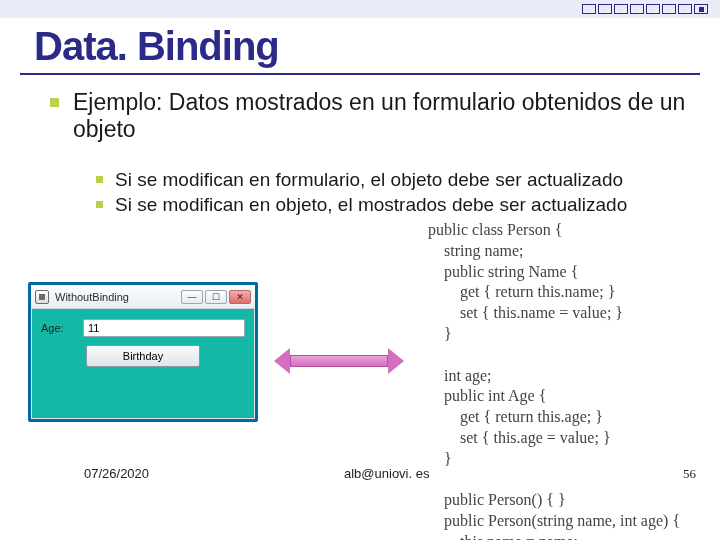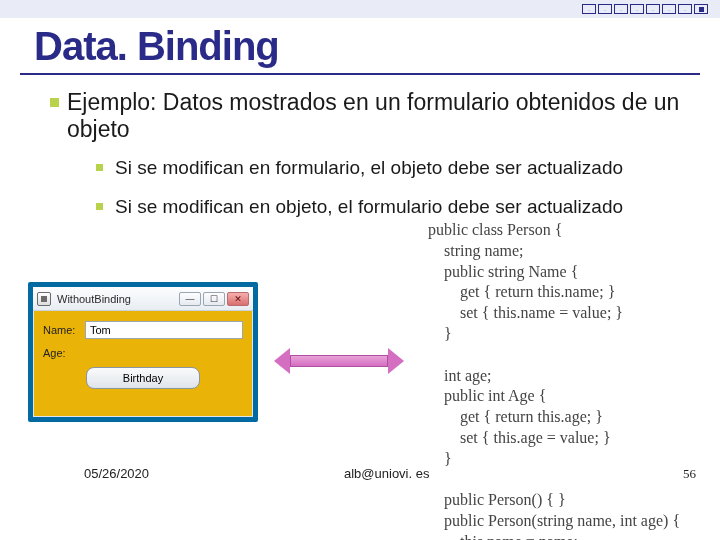--- a/index.html
+++ b/index.html
@@ -8,37 +8,37 @@
   .header-band { width: 100%; height: 18px; background: #e9ebf7; }
   .nav-boxes { position: absolute; top: 4px; right: 12px; display: flex; gap: 2px; }
   .nb-group { display: flex; gap: 2px; }
   .nb { width: 14px; height: 10px; border: 1px solid #2a2a88; display: inline-flex; align-items: center; justify-content: center; font-size: 6px; color: #2a2a88; line-height: 1; }
   .nb.stop::after { content: ""; width: 5px; height: 5px; background: #2a2a88; display: block; }
   .title { font-size: 40px; color: #2a2a88; padding: 6px 34px 0; font-family: Verdana, sans-serif; letter-spacing: -1px; }
   .rule { height: 2px; background: #2a2a88; margin: 4px 20px 0 20px; }
   .body { padding: 14px 28px 0 50px; color: #1a1a1a; font-family: Verdana, sans-serif; }
   .bul { width: 9px; height: 9px; background: #b9d24b; display: inline-block; flex: 0 0 9px; margin-top: 9px; }
   .bul.sm { width: 7px; height: 7px; flex: 0 0 7px; margin-top: 7px; }
-  .l1 { display: flex; gap: 8px; font-size: 23px; line-height: 1.18; }
-  .sub { margin-top: 14px; padding-left: 46px; display: flex; flex-direction: column; gap: 16px; }
+  .l1 { display: flex; gap: 14px; font-size: 23px; line-height: 1.18; }
+  .sub { margin-top: 26px; padding-left: 46px; display: flex; flex-direction: column; gap: 2px; }
   .l2 { display: flex; gap: 12px; font-size: 19px; line-height: 1.18; }
   .figures { position: absolute; top: 270px; left: 0; width: 720px; height: 200px; }
-  .win { position: absolute; left: 28px; top: 12px; width: 230px; height: 140px; border: 5px solid #0369a1; border-radius: 2px; background: #eab308; box-shadow: 0 0 0 1px #dfe6ee inset; font-family: "Segoe UI", sans-serif; }
+  .win { position: absolute; left: 28px; top: 12px; width: 230px; height: 140px; border: 3px solid #0369a1; border-radius: 2px; background: #14b8a6; box-shadow: 0 0 0 1px #dfe6ee inset; font-family: "Segoe UI", sans-serif; }
   .titlebar { height: 24px; background: linear-gradient(#fdfdfe,#e8edf3); border-bottom: 1px solid #c9d3dd; display: flex; align-items: center; padding: 0 4px; font-size: 11px; color: #2b2b2b; }
   .titlebar .ico { width: 14px; height: 14px; border: 1px solid #6b6b6b; border-radius: 2px; margin-right: 6px; background: linear-gradient(#fff,#ddd); position: relative; }
   .titlebar .ico::after { content: ""; position: absolute; left: 3px; top: 3px; width: 6px; height: 6px; background: #6b6b6b; }
   .winbtns { margin-left: auto; display: flex; gap: 2px; }
   .wb { width: 22px; height: 14px; border: 1px solid #9aa6b2; border-radius: 2px; background: linear-gradient(#fdfdfe,#e6ebf1); font-size: 9px; display: flex; align-items: center; justify-content: center; color: #333; }
   .wb.close { background: linear-gradient(#f7aeae,#d96e6e); color: #5a0e0e; border-color: #b96c6c; }
   .form { padding: 10px 10px 6px; font-size: 11px; color: #222; }
   .row { display: flex; align-items: center; margin-bottom: 8px; }
   .row label { width: 42px; }
   .row input { flex: 1; height: 18px; border: 1px solid #9aa6b2; background: #fff; font-size: 11px; padding: 0 4px; }
   .btnrow { display: flex; justify-content: center; margin-top: 2px; }
-  .btn { height: 22px; padding: 0 36px; border: 1px solid #8a96a2; border-radius: 8px; background: linear-gradient(#fafbfc,#dfe4ea); font-size: 11px; }
+  .btn { height: 22px; padding: 0 36px; border: 1px solid #8a96a2; border-radius: 2px; background: linear-gradient(#fafbfc,#dfe4ea); font-size: 11px; }
   .arrow { position: absolute; left: 274px; top: 78px; width: 130px; height: 26px; }
   .arrow .shaft { position: absolute; left: 16px; right: 16px; top: 7px; height: 12px; background: linear-gradient(#e9a2d8,#d36ec1); border: 1px solid #b24fa0; }
   .arrow .head { position: absolute; width: 0; height: 0; border-top: 13px solid transparent; border-bottom: 13px solid transparent; top: 0; }
   .arrow .head.l { left: 0; border-right: 16px solid #d36ec1; }
   .arrow .head.r { right: 0; border-left: 16px solid #d36ec1; }
   .code { position: absolute; left: 428px; top: -50px; width: 246px; font-family: Liberation Serif, serif; font-size: 16px; line-height: 1.3; color: #444; white-space: pre; filter: blur(0.3px); }
   .footer { position: absolute; bottom: 14px; left: 0; width: 720px; display: flex; font-size: 13px; font-family: Verdana, sans-serif; color: #222; }
   .footer .date { position: absolute; left: 84px; }
   .footer .mail { position: absolute; left: 344px; }
   .footer .num { position: absolute; right: 24px; font-family: Liberation Serif, serif; }
@@ -72,44 +72,41 @@
       <span class="bul"></span>
       <span>Ejemplo: Datos mostrados en un formulario obtenidos de un objeto</span>
     </div>
     <div class="sub">
       <div class="l2">
         <span class="bul sm"></span>
         <span>Si se modifican en formulario, el objeto debe ser actualizado</span>
       </div>
       <div class="l2">
         <span class="bul sm"></span>
-        <span>Si se modifican en objeto, el formulario debe ser actualizado</span>
+        <span>Si se modifican en objeto, el mostrados debe ser actualizado</span>
       </div>
     </div>
   </div>
 
   <div class="figures">
 
     <div class="win">
       <div class="titlebar">
         <span class="ico"></span>
         <span>WithoutBinding</span>
         <div class="winbtns">
           <span class="wb">—</span>
           <span class="wb">☐</span>
           <span class="wb close">✕</span>
         </div>
       </div>
       <div class="form">
         <div class="row">
-          <label>Name:</label>
-          <input type="text" value="Tom" style="">
-        </div>
-        <div class="row">
           <label>Age:</label>
+          <input type="text" value="11" style="">
         </div>
         <div class="btnrow">
           <button class="btn">Birthday</button>
         </div>
       </div>
     </div>
 
     <div class="arrow">
       <div class="head l"></div>
       <div class="shaft"></div>
@@ -131,17 +128,17 @@
 
     public Person() { }
     public Person(string name, int age) {
         this.name = name;
         this.age = age;
     }
 }</pre>
   </div>
 
   <div class="footer">
-    <span class="date">05/26/2020</span>
+    <span class="date">07/26/2020</span>
     <span class="mail">alb@uniovi. es</span>
     <span class="num">56</span>
   </div>
 </div>
 
 </body></html>

